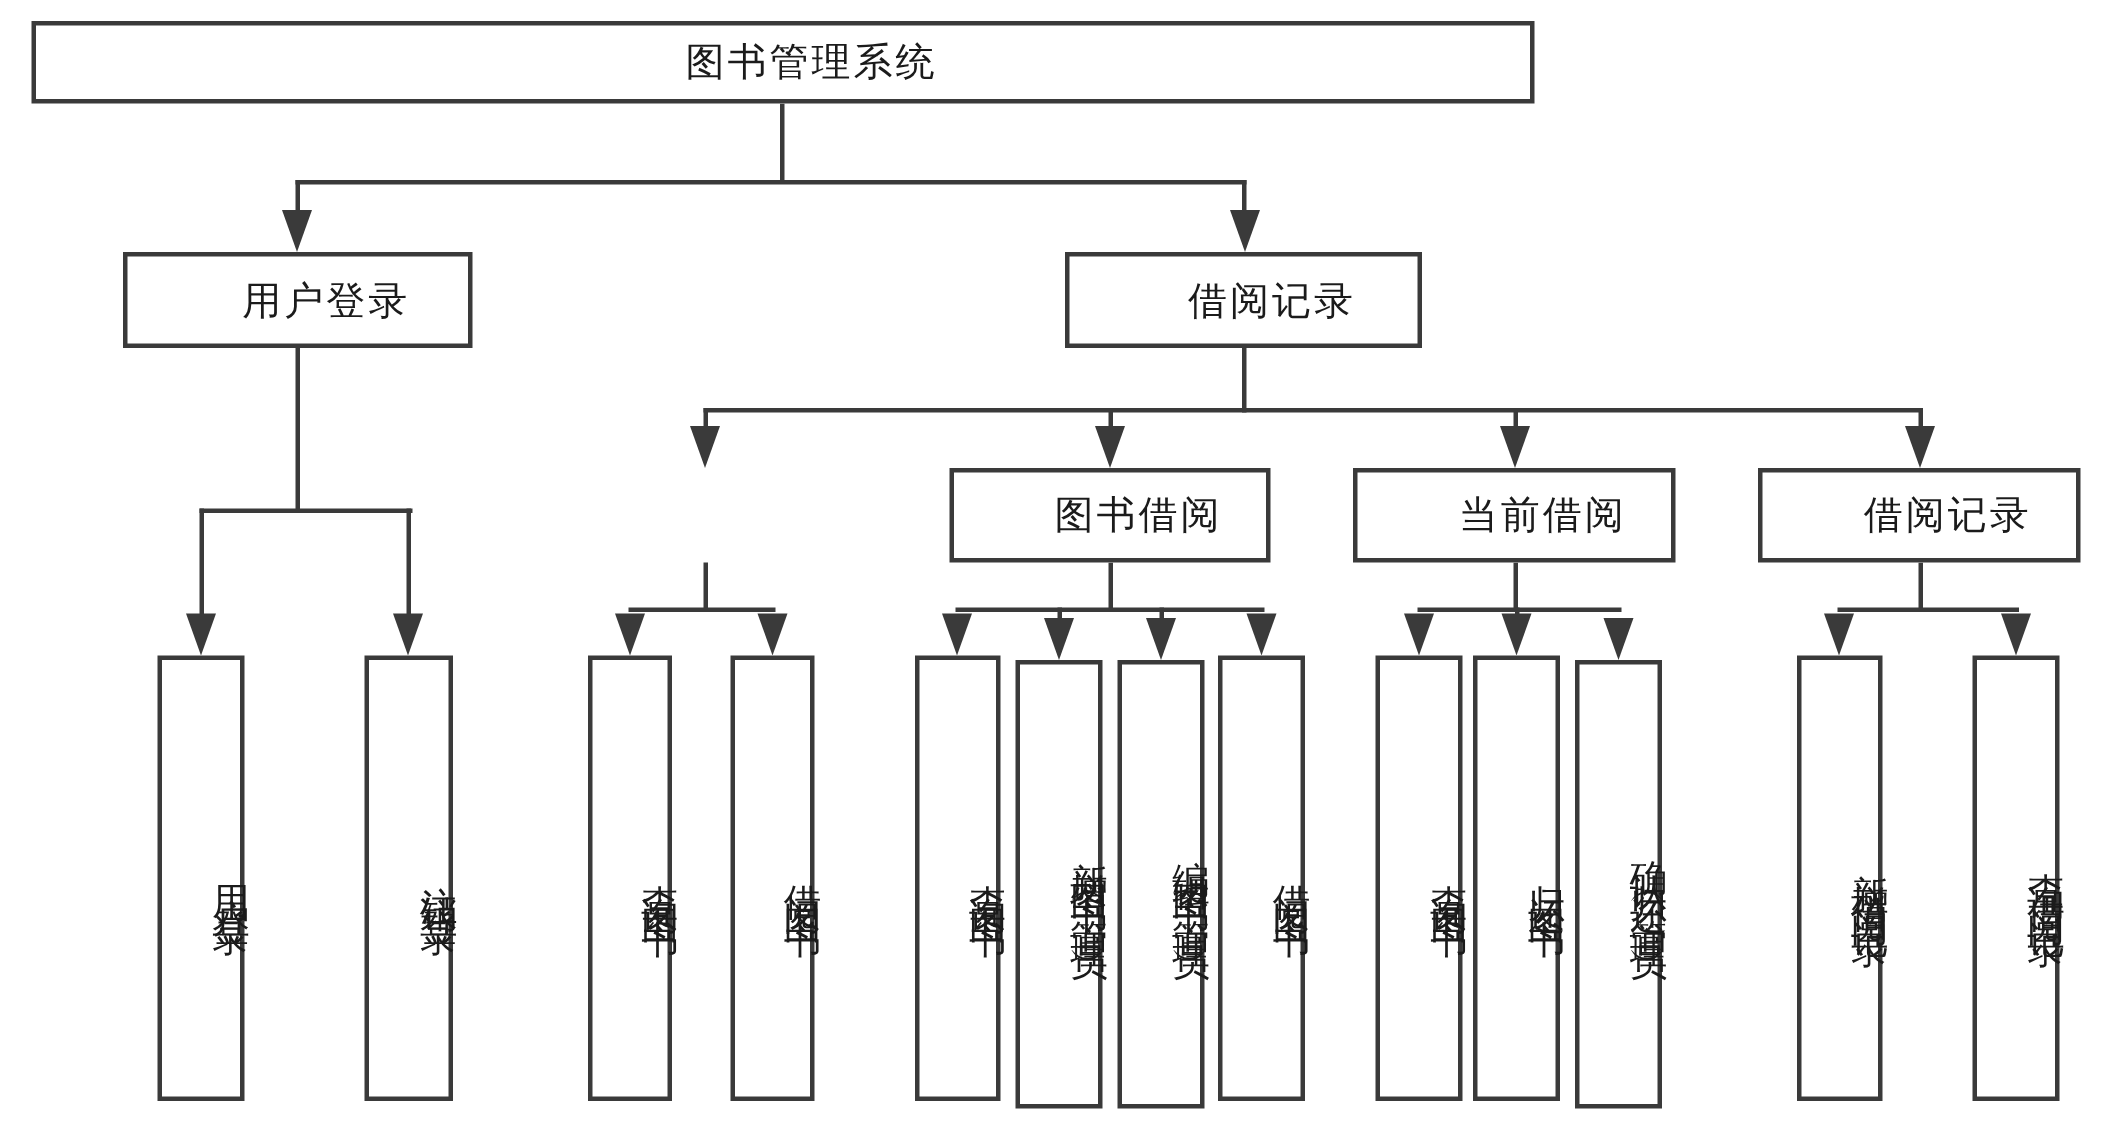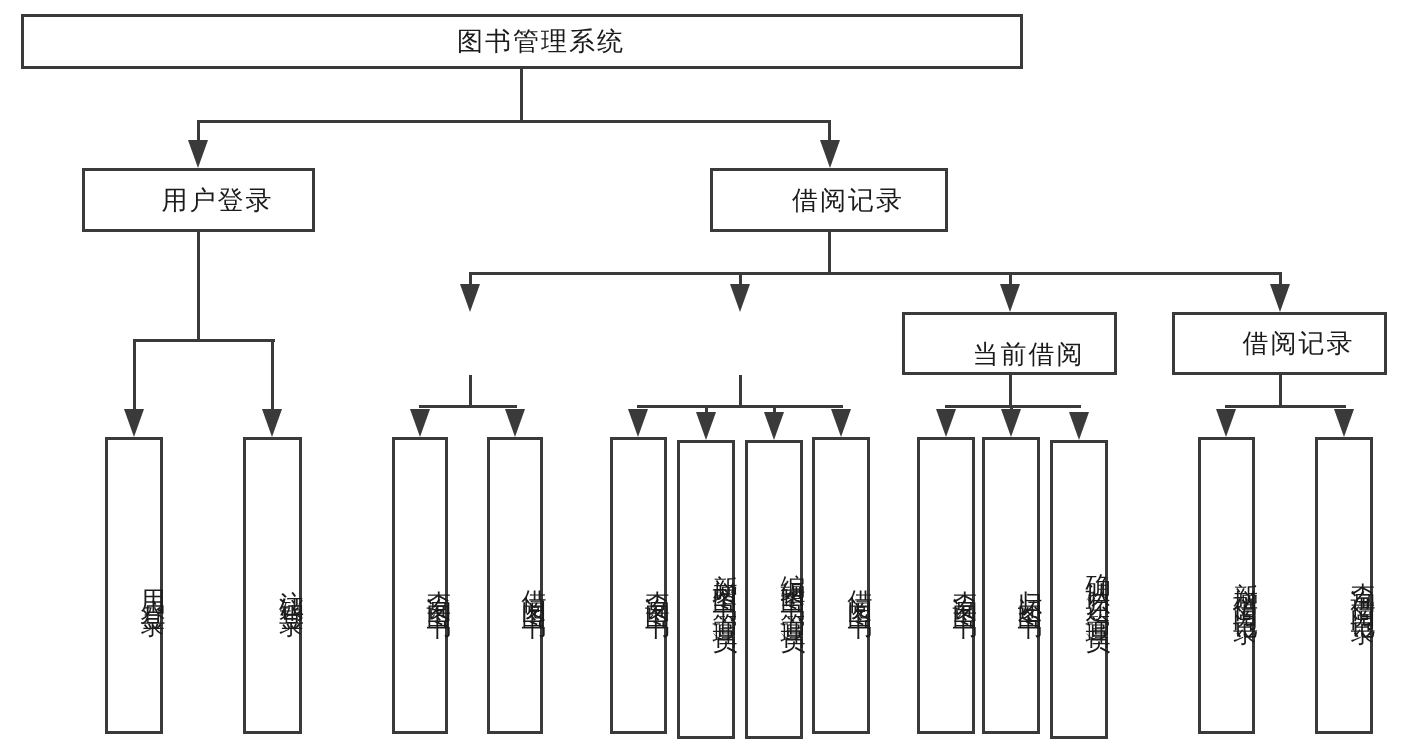--- a/index.html
+++ b/index.html
@@ -112,21 +112,24 @@
     <span class="hlabel">图书管理系统</span>
   </div>
 
   <div class="box" style="left:82px;top:168px;width:233px;height:64px;">
     <span class="hlabel">用户登录</span>
   </div>
   <div class="box" style="left:710px;top:168px;width:238px;height:64px;">
     <span class="hlabel">借阅记录</span>
   </div>
 
-  <div class="box" style="left:902px;top:312px;width:215px;height:63px;align-items:flex-end;">
+  <div class="box" style="left:633px;top:312px;width:214px;height:63px;">
+    <span class="hlabel">图书借阅</span>
+  </div>
+  <div class="box" style="left:902px;top:312px;width:215px;height:63px;">
     <span class="hlabel">当前借阅</span>
   </div>
   <div class="box" style="left:1172px;top:312px;width:215px;height:63px;">
     <span class="hlabel">借阅记录</span>
   </div>
 
   <div class="box" style="left:105px;top:437px;width:58px;height:297px;">
     <span class="vlabel">用户登录</span>
   </div>
   <div class="box" style="left:243px;top:437px;width:59px;height:297px;">

